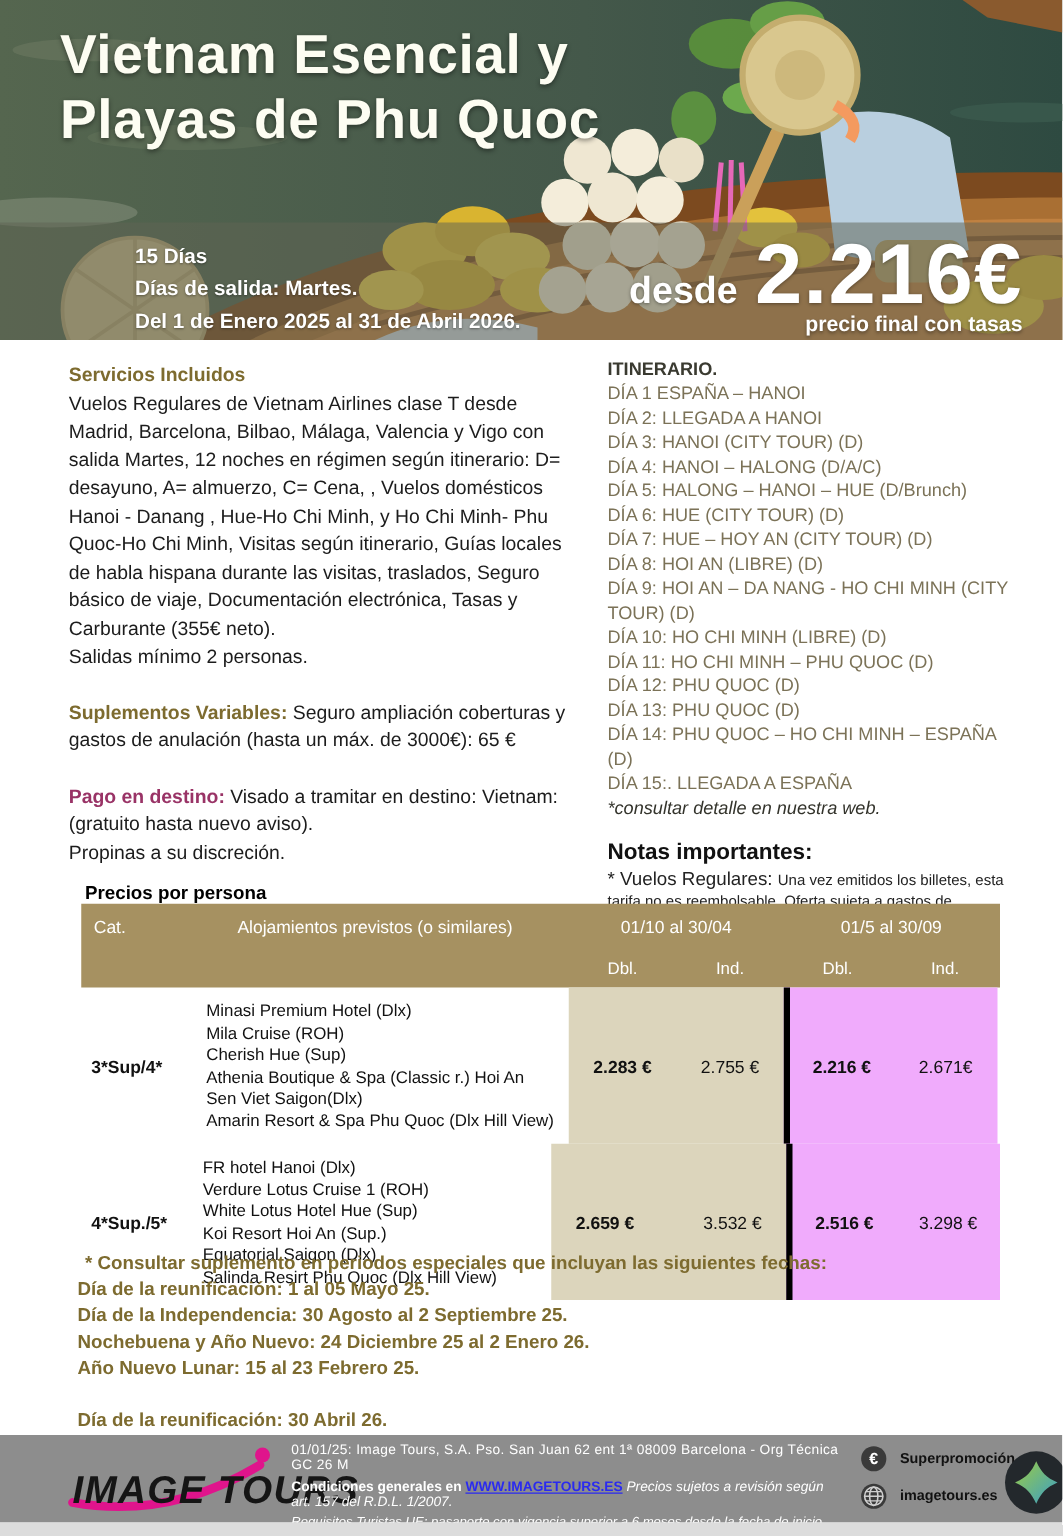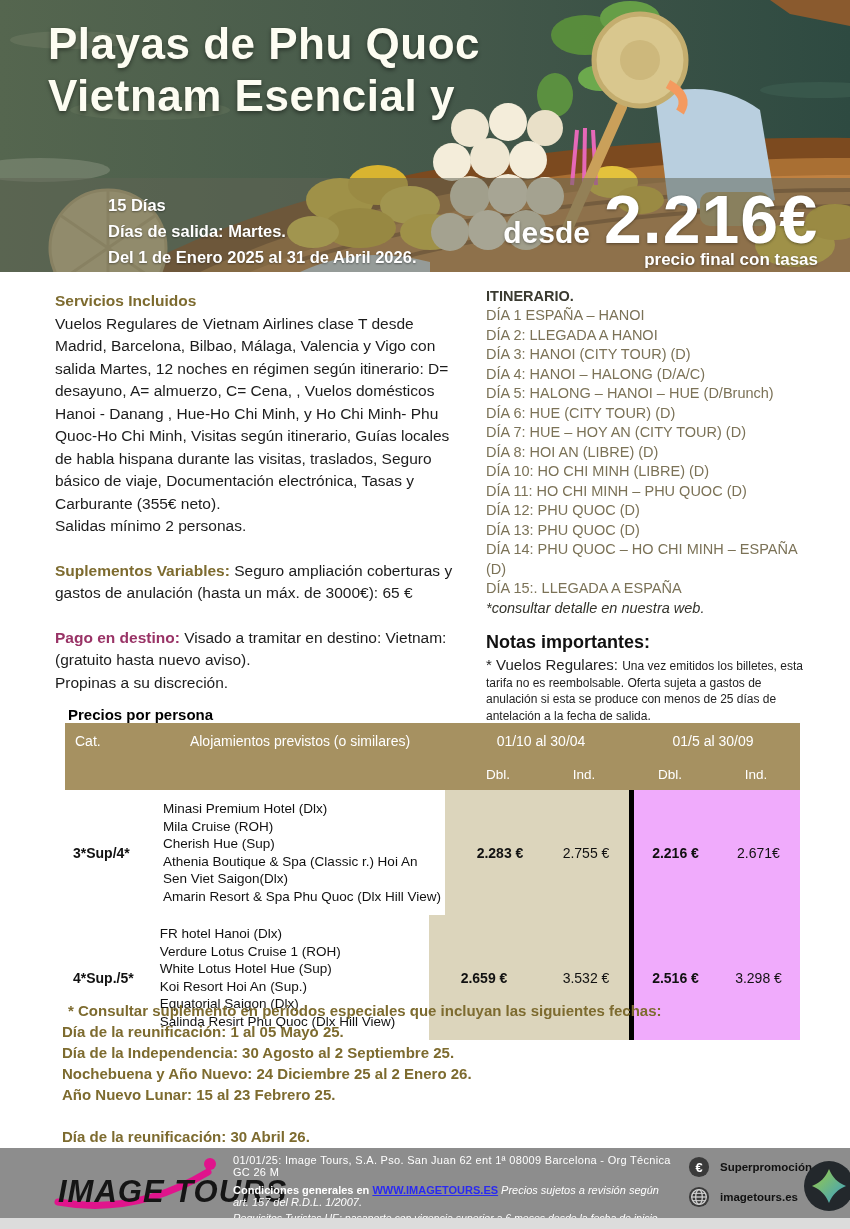--- a/index.html
+++ b/index.html
@@ -43,21 +43,21 @@
   .trow2{display:flex;height:31px;align-items:center;font-size:13.5px;}
   .c-cat{width:80px;padding-left:10px;box-sizing:border-box;}
   .c-hotels{width:310px;text-align:center;}
   .c-pair{width:172px;text-align:center;}
   .c-sub{width:86px;text-align:center;}
   .tbody-row{display:flex;}
   .b-cat{width:80px;display:flex;align-items:center;padding-left:8px;box-sizing:border-box;
          font-size:14px;font-weight:bold;color:#111;}
   .b-hotels{width:310px;padding:10px 0 10px 20px;box-sizing:border-box;
             font-size:13.5px;line-height:17.5px;color:#111;}
-  .band1{background:#dcd5bc;padding-left:12px;}
+  .band1{background:#dcd5bc;}
   .band2{background:#f0abfc;border-left:5px solid #000000;box-sizing:border-box;}
   .b-price{width:86px;display:flex;align-items:center;justify-content:center;font-size:14px;color:#111;}
   .b-price.bold{font-weight:bold;}
   .band2 .b-price{width:83px;}
 
   
   .special{position:absolute;left:62px;top:1000px;width:680px;
            font-size:15px;font-weight:bold;color:#7d6b2f;line-height:21px;}
 
   
@@ -170,22 +170,22 @@
       <circle cx="108" cy="248" r="58" fill="#c7b686"></circle>
       <circle cx="108" cy="248" r="58" fill="none" stroke="#b3a271" stroke-width="3"></circle>
       <path d="M 108 190 L 108 306 M 60 215 L 156 281 M 60 281 L 156 215" stroke="#b3a271" stroke-width="3"></path>
 
       <path d="M 300 272 Q 360 244 430 262 L 430 272 Z" fill="#cfd8e2"></path>
 
       <rect x="0" y="178" width="850" height="94" fill="#5f6455" opacity="0.52"></rect>
     </svg>
 
     <div class="hero-title">
+      <div>Vietnam Esencial y</div>
       <div>Playas de Phu Quoc</div>
-      <div>Vietnam Esencial y</div>
     </div>
 
     <div class="hero-band-text">
       <div>15 Días</div>
       <div>Días de salida: Martes.</div>
       <div>Del 1 de Enero 2025 al 31 de Abril 2026.</div>
     </div>
 
     <div class="hero-price">
       <div>
@@ -209,20 +209,21 @@
   <div class="col-right">
     <div class="itin-head">ITINERARIO.</div>
     <div class="itin-line">DÍA 1  ESPAÑA – HANOI</div>
     <div class="itin-line">DÍA 2: LLEGADA A HANOI</div>
     <div class="itin-line">DÍA 3: HANOI (CITY TOUR) (D)</div>
     <div class="itin-line">DÍA 4: HANOI – HALONG (D/A/C)</div>
     <div class="itin-line">DÍA 5: HALONG – HANOI – HUE (D/Brunch)</div>
     <div class="itin-line">DÍA 6: HUE (CITY TOUR) (D)</div>
     <div class="itin-line">DÍA 7: HUE – HOY AN (CITY TOUR) (D)</div>
     <div class="itin-line">DÍA 8: HOI AN (LIBRE) (D)</div>
+    <div class="itin-line">DÍA 9: HOI AN – DA NANG - HO CHI MINH (CITY TOUR) (D)</div>
     <div class="itin-line">DÍA 10: HO CHI MINH (LIBRE) (D)</div>
     <div class="itin-line">DÍA 11: HO CHI MINH – PHU QUOC (D)</div>
     <div class="itin-line">DÍA 12:  PHU QUOC (D)</div>
     <div class="itin-line">DÍA 13:  PHU QUOC (D)</div>
     <div class="itin-line">DÍA 14:  PHU QUOC – HO CHI MINH – ESPAÑA (D)</div>
     <div class="itin-line">DÍA 15:.  LLEGADA A ESPAÑA</div>
     <div class="itin-note">*consultar detalle en nuestra web.</div>
 
     <div class="notas-head">Notas importantes:</div>
     <div class="notas-body"><span class="lbl">* Vuelos Regulares: </span><span>Una vez emitidos los billetes, esta tarifa no es reembolsable. Oferta sujeta a gastos de anulación si esta se produce con menos de 25 días de antelación a la fecha de  salida.</span></div>

